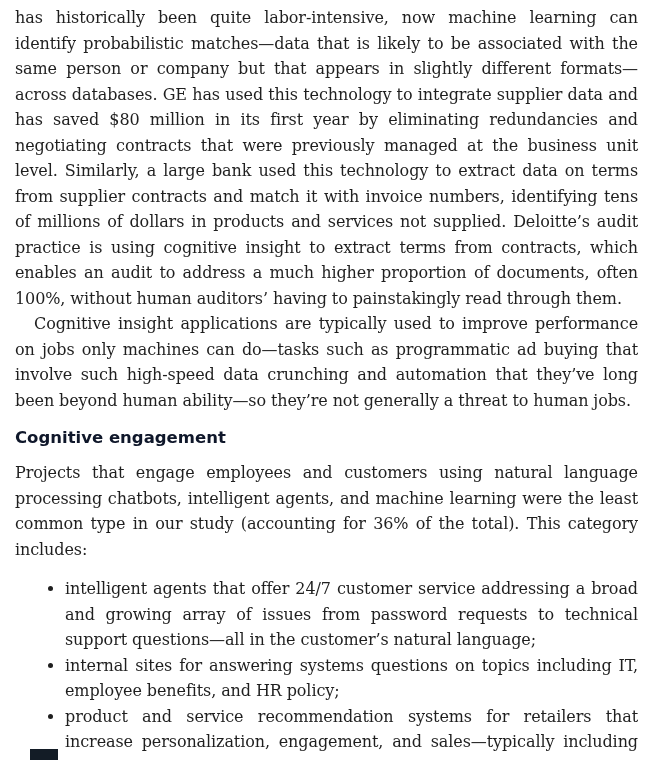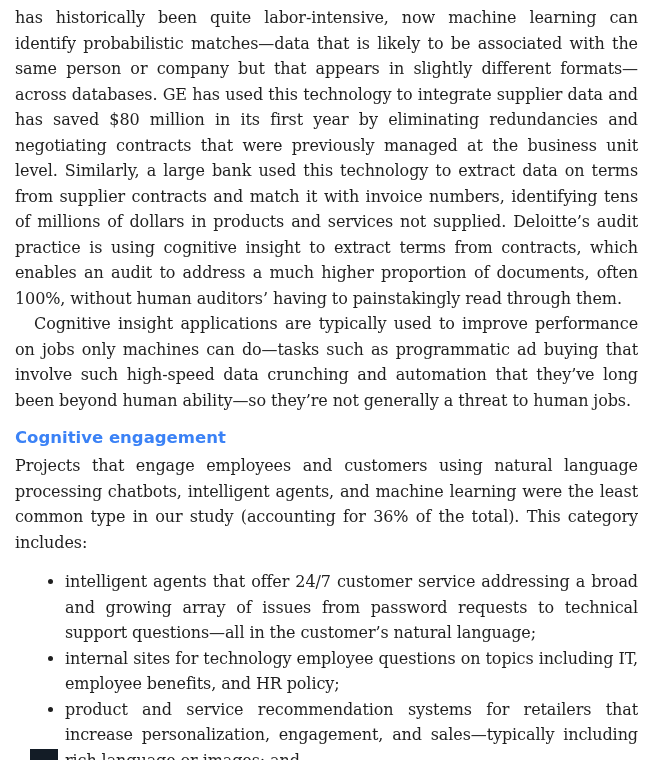--- a/index.html
+++ b/index.html
@@ -22,26 +22,26 @@
     margin: 0;
     font-size: 16px;
     line-height: 25.5px;
     text-align: justify;
     letter-spacing: -0.1px;
   }
   .body-para.indent {
     text-indent: 19px;
   }
   .section-heading {
-    margin: 13px 0 3px 0;
+    margin: 13px 0 10px 0;
     font-family: "DejaVu Sans", "Liberation Sans", sans-serif;
     font-weight: bold;
     font-size: 16.5px;
     line-height: 24px;
-    color: #3b82f6;
+    color: #0f172a;
   }
   ul.bullet-list {
     margin: 14px 0 0 0;
     padding: 0 0 0 50px;
     list-style: disc outside;
   }
   ul.bullet-list li {
     margin: 0;
     padding: 0;
     font-size: 16px;
@@ -66,19 +66,19 @@
   <p class="body-para">has historically been quite labor-intensive, now machine learning can identify probabilistic matches—data that is likely to be associated with the same person or company but that appears in slightly different formats—across databases. GE has used this technology to integrate supplier data and has saved $80 million in its first year by eliminating redundancies and negotiating contracts that were previously managed at the business unit level. Similarly, a large bank used this technology to extract data on terms from supplier contracts and match it with invoice numbers, identifying tens of millions of dollars in products and services not supplied. Deloitte’s audit practice is using cognitive insight to extract terms from contracts, which enables an audit to address a much higher proportion of documents, often 100%, without human auditors’ having to painstakingly read through them.</p>
 
   <p class="body-para indent">Cognitive insight applications are typically used to improve performance on jobs only machines can do—tasks such as programmatic ad buying that involve such high-speed data crunching and automation that they’ve long been beyond human ability—so they’re not generally a threat to human jobs.</p>
 
   <h3 class="section-heading">Cognitive engagement</h3>
 
   <p class="body-para">Projects that engage employees and customers using natural language processing chatbots, intelligent agents, and machine learning were the least common type in our study (accounting for 36% of the total). This category includes:</p>
 
   <ul class="bullet-list">
     <li>intelligent agents that offer 24/7 customer service addressing a broad and growing array of issues from password requests to technical support questions—all in the customer’s natural language;</li>
-    <li>internal sites for technology employee questions on topics including IT, employee benefits, and HR policy;</li>
+    <li>internal sites for answering systems questions on topics including IT, employee benefits, and HR policy;</li>
     <li>product and service recommendation systems for retailers that increase personalization, engagement, and sales—typically including rich language or images; and</li>
   </ul>
 
   <div class="partial-graphic"></div>
 
 </div>
 
 </body></html>

